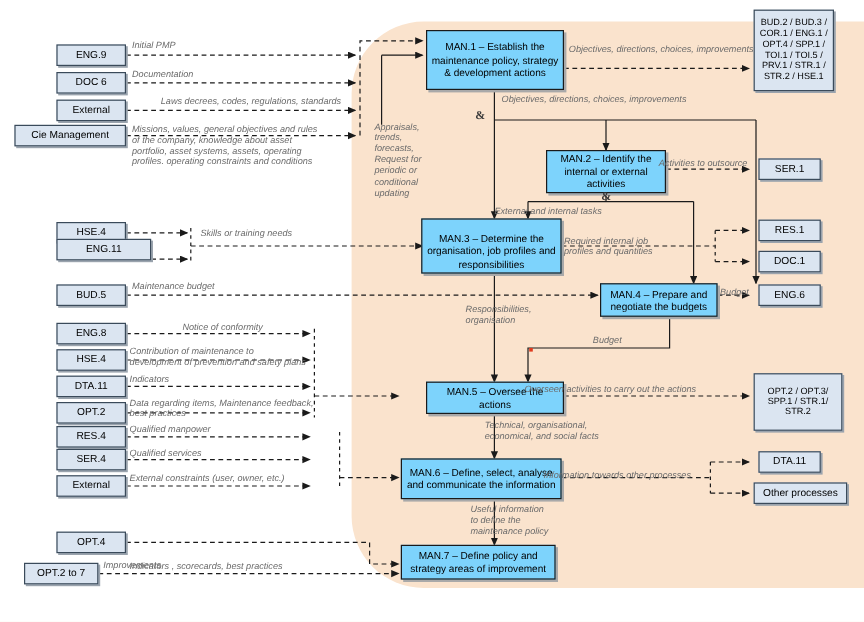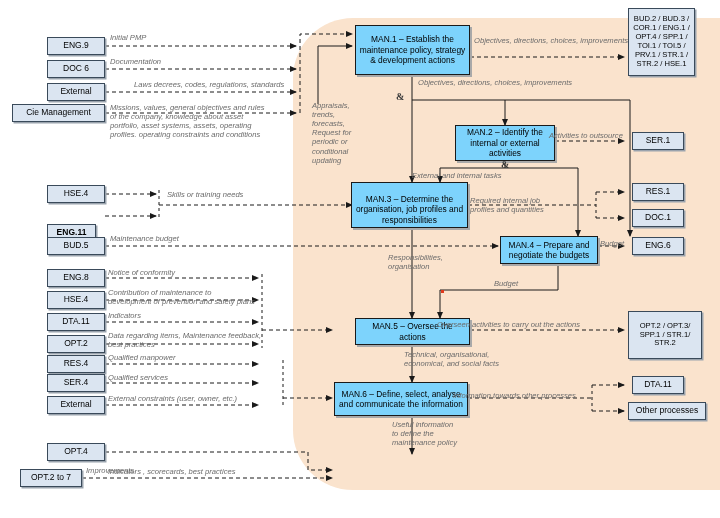--- a/index.html
+++ b/index.html
@@ -152,21 +152,21 @@
   <div class="box refbox" style="left:47px;top:83px;width:58px;height:18px;">
       <span>External</span>
     </div>
   <div class="box refbox" style="left:12px;top:104px;width:93px;height:18px;">
       <span>Cie Management</span>
     </div>
 
   <div class="box refbox" style="left:47px;top:185px;width:58px;height:18px;">
       <span>HSE.4</span>
     </div>
-  <div class="box refbox" style="left:47px;top:224px;width:49px;height:18px;font-weight:bold;">
+  <div class="box refbox" style="left:47px;top:199px;width:79px;height:18px;">
       <span>ENG.11</span>
     </div>
 
   <div class="box refbox" style="left:47px;top:237px;width:58px;height:18px;">
       <span>BUD.5</span>
     </div>
 
   <div class="box refbox" style="left:47px;top:269px;width:58px;height:18px;">
       <span>ENG.8</span>
     </div>
@@ -200,21 +200,21 @@
   <div class="flowlabel" style="left:110px;top:57px;text-align:right;">Documentation</div>
   <div class="flowlabel" style="left:110px;top:80px;margin-left:24px;">Laws decrees, codes, regulations, standards</div>
   <div class="flowlabel" style="left:110px;top:103px;width:190px;">Missions, values, general objectives and rules
 of the company, knowledge  about asset
 portfolio, asset systems, assets, operating
 profiles. operating constraints and conditions</div>
 
   <div class="flowlabel" style="left:167px;top:190px;">Skills or training needs</div>
   <div class="flowlabel" style="left:110px;top:234px;">Maintenance budget</div>
 
-  <div class="flowlabel" style="left:108px;top:268px;">Notice of conformity</div>
+  <div class="flowlabel" style="left:108px;top:268px;padding-left:44px;">Notice of conformity</div>
   <div class="flowlabel" style="left:108px;top:288px;width:200px;">Contribution of maintenance  to
 development of prevention and safety plans</div>
   <div class="flowlabel" style="left:108px;top:311px;">Indicators</div>
   <div class="flowlabel" style="left:108px;top:331px;width:200px;">Data regarding items, Maintenance feedback,
 best practices</div>
   <div class="flowlabel" style="left:108px;top:353px;">Qualified manpower</div>
   <div class="flowlabel" style="left:108px;top:373px;">Qualified services</div>
   <div class="flowlabel" style="left:108px;top:394px;">External constraints (user, owner, etc.)</div>
 
   <div class="flowlabel" style="left:108px;top:441px;margin-top:26px;">Indicators , scorecards, best practices</div>
@@ -230,20 +230,23 @@
       <span>MAN.3 – Determine the organisation, job profiles and responsibilities</span>
     </div>
   <div class="box procbox" style="left:500px;top:236px;width:98px;height:28px;">
       <span>MAN.4 – Prepare and negotiate the budgets</span>
     </div>
   <div class="box procbox" style="left:355px;top:318px;width:115px;height:27px;">
       <span>MAN.5 – Oversee the actions</span>
     </div>
   <div class="box procbox" style="left:334px;top:382px;width:134px;height:34px;">
       <span>MAN.6 – Define, select, analyse and communicate the information</span>
+    </div>
+  <div class="box procbox" style="left:334px;top:454px;width:129px;height:29px;">
+      <span>MAN.7 – Define policy and strategy areas of improvement</span>
     </div>
 
   <div class="flowlabel" style="left:474px;top:36px;">Objectives, directions, choices, improvements</div>
   <div class="flowlabel" style="left:418px;top:78px;">Objectives, directions, choices, improvements</div>
   <div class="flowlabel" style="left:312px;top:101px;width:48px;">Appraisals,
 trends,
 forecasts,
 Request for
 periodic or
 conditional

